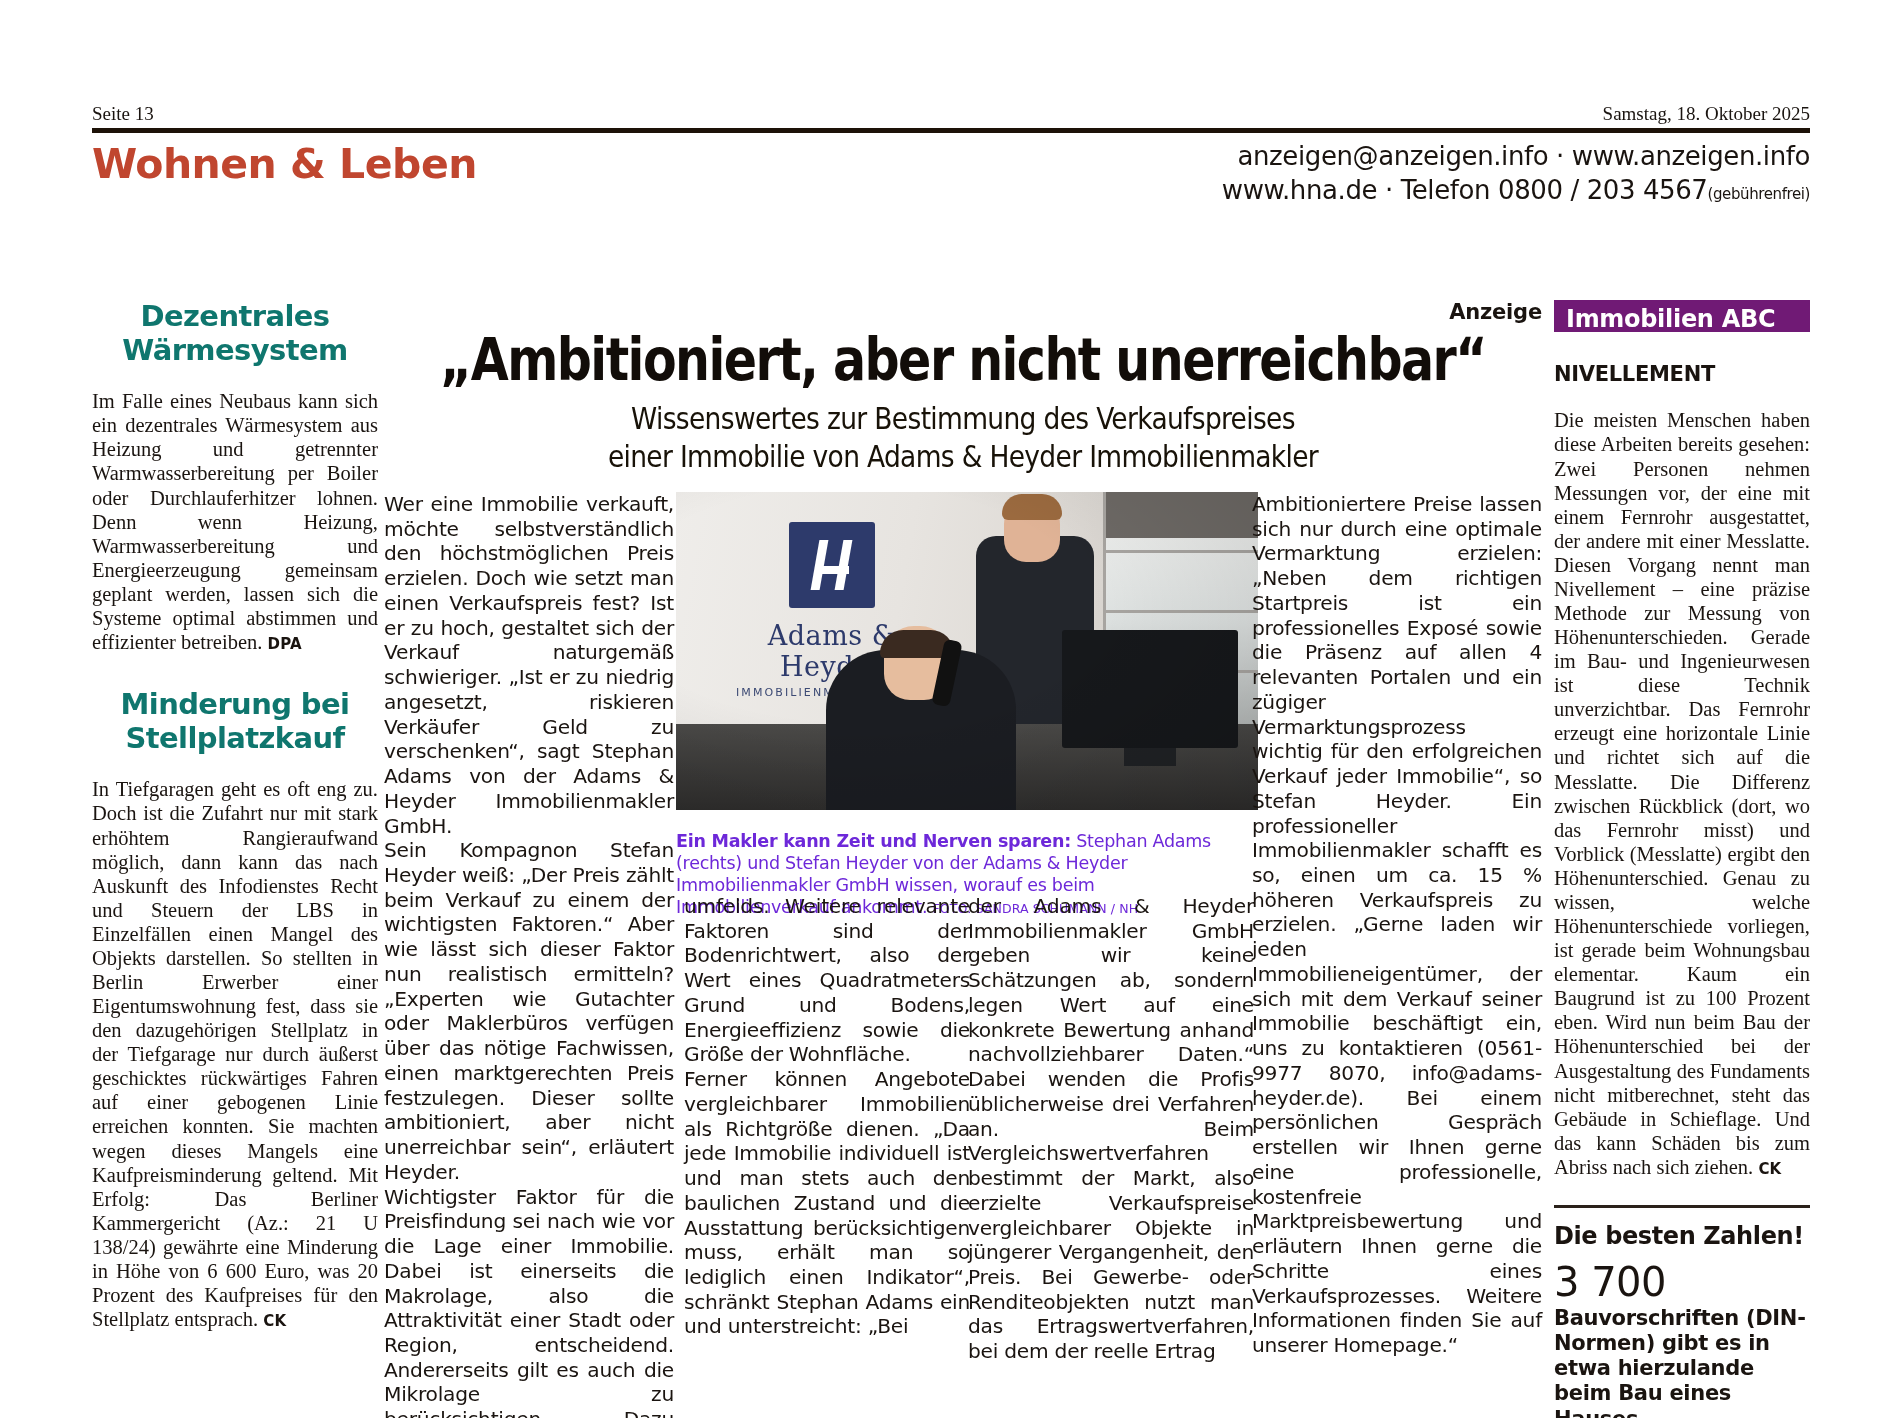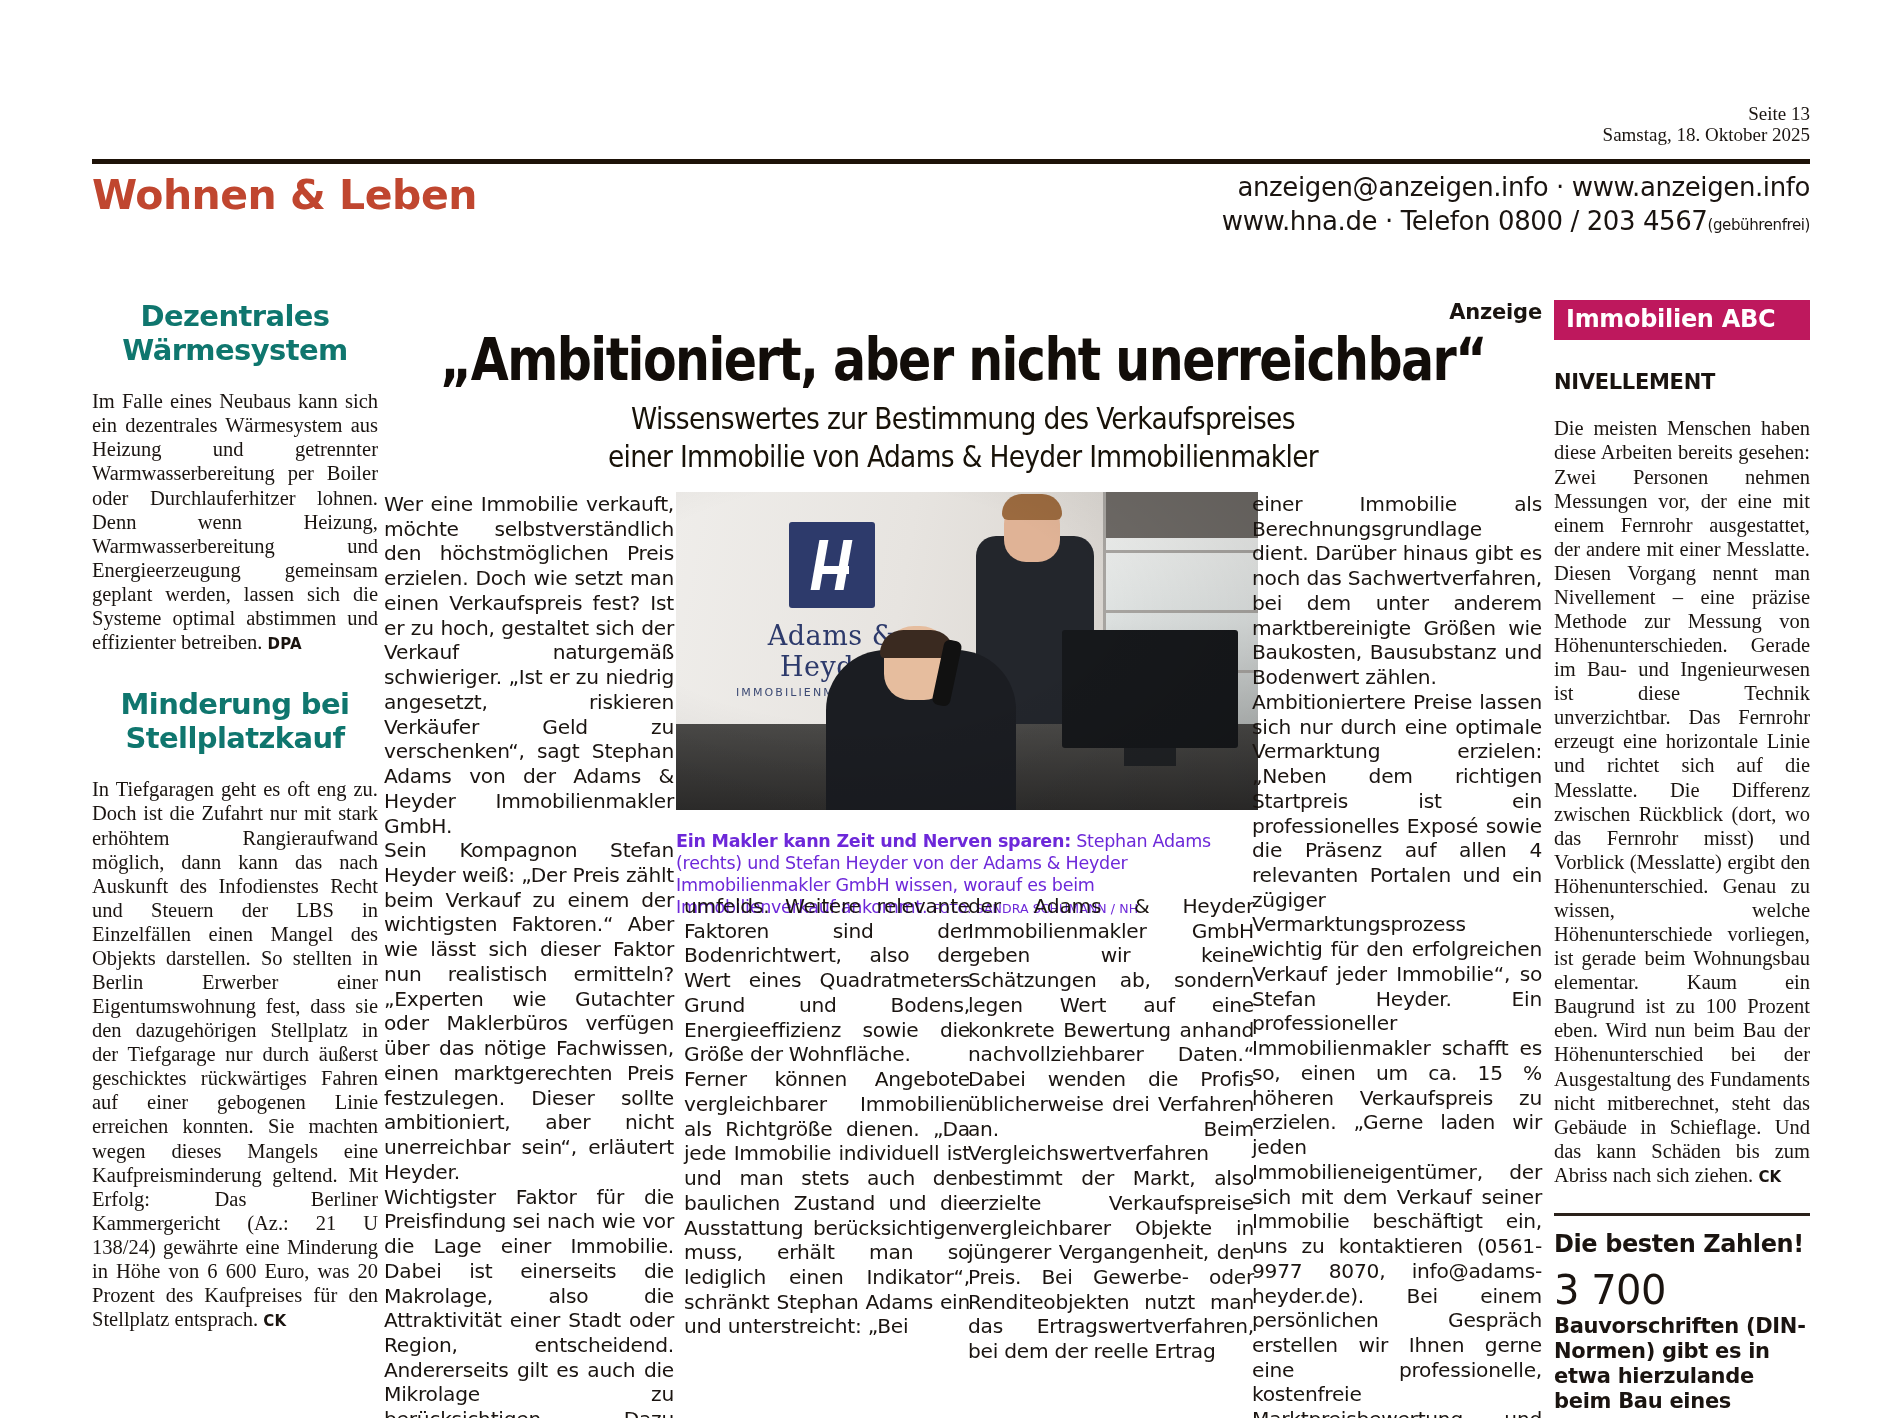--- a/index.html
+++ b/index.html
@@ -30,22 +30,21 @@
     top: 104px;
     width: 1718px;
   }
   .mast-topline {
     display: flex;
     justify-content: space-between;
     align-items: flex-end;
     font-family: "Liberation Serif", serif;
     font-size: 19px;
     line-height: 1.1;
-    padding-bottom: 13px;
-    flex-direction: column;
+    padding-bottom: 3px;
   }
   .mast-rule {
     height: 5px;
     background: #1d1208;
     width: 100%;
   }
   .mast-lower {
     display: flex;
     justify-content: space-between;
     align-items: flex-start;
@@ -294,27 +293,27 @@
     font-weight: bold;
     font-size: 29px;
     line-height: 1.16;
     text-align: center;
     letter-spacing: -0.6px;
     color: #0f766e;
   }
 
   
   .abc-banner {
-    background: #be185d;
+    background: #701a75;
     color: #ffffff;
     font-family: "DejaVu Sans", sans-serif;
     font-weight: bold;
     font-size: 24px;
     letter-spacing: -0.3px;
-    padding: 6px 12px 8px 12px;
+    padding: 6px 12px 0 12px;
     line-height: 1.1;
   }
   .abc-term {
     font-family: "DejaVu Sans", sans-serif;
     font-weight: bold;
     font-size: 21px;
     letter-spacing: -0.3px;
     margin: 30px 0 22px 0;
   }
   .hr-thin {
@@ -444,21 +443,20 @@
     </div>
 
     <div class="col c4" style="top:594px; width:286px;">
       <div class="sans-body">
         <p>der Adams &amp; Heyder Immobilienmakler GmbH geben wir keine Schätzungen ab, sondern legen Wert auf eine konkrete Bewertung anhand nachvollziehbarer Daten.“ Dabei wenden die Profis üblicherweise drei Verfahren an. Beim Vergleichswertverfahren bestimmt der Markt, also erzielte Verkaufspreise vergleichbarer Objekte in jüngerer Vergangenheit, den Preis. Bei Gewerbe- oder Renditeobjekten nutzt man das Ertragswertverfahren, bei dem der reelle Ertrag</p>
       </div>
     </div>
 
     <div class="col c5" style="top:192px; width:290px;">
       <div class="sans-body">
-        <p>einer Immobilie als Berechnungsgrundlage dient. Darüber hinaus gibt es noch das Sachwertverfahren, bei dem unter anderem marktbereinigte Größen wie Baukosten, Bausubstanz und Bodenwert zählen.</p>
         <p><span>Ambitioniertere Preise lassen sich nur durch eine optimale Vermarktung erzielen: „Neben dem richtigen Startpreis ist ein professionelles Exposé sowie die Präsenz auf allen 4 relevanten Portalen und ein zügiger Vermarktungsprozess wichtig für den erfolgreichen Verkauf jeder Immobilie“, so Stefan Heyder. Ein professioneller Immobilienmakler schafft es so, einen um ca. 15 % höheren Verkaufspreis zu erzielen. „Gerne laden wir jeden Immobilieneigentümer, der sich mit dem Verkauf seiner Immobilie beschäftigt ein, uns zu kontaktieren (0561-9977 8070, info@adams-heyder.de). Bei einem persönlichen Gespräch erstellen wir Ihnen gerne eine professionelle, kostenfreie Marktpreisbewertung und erläutern Ihnen gerne die Schritte eines Verkaufsprozesses. Weitere Informationen finden Sie auf unserer Homepage.“</span></p>
       </div>
 
     </div>
 
     <div class="col c6">
       <div class="abc-banner">Immobilien ABC</div>
       <div class="abc-term">NIVELLEMENT</div>
       <div class="serif-body">
         <p><span>Die meisten Menschen haben diese Arbeiten bereits gesehen: Zwei Personen nehmen Messungen vor, der eine mit einem Fernrohr ausgestattet, der andere mit einer Messlatte. Diesen Vorgang nennt man Nivellement – eine präzise Methode zur Messung von Höhenunterschieden. Gerade im Bau- und Ingenieurwesen ist diese Technik unverzichtbar. Das Fernrohr erzeugt eine horizontale Linie und richtet sich auf die Messlatte. Die Differenz zwischen Rückblick (dort, wo das Fernrohr misst) und Vorblick (Messlatte) ergibt den Höhenunterschied. Genau zu wissen, welche Höhenunterschiede vorliegen, ist gerade beim Wohnungsbau elementar. Kaum ein Baugrund ist zu 100 Prozent eben. Wird nun beim Bau der Höhenunterschied bei der Ausgestaltung des Fundaments nicht mitberechnet, steht das Gebäude in Schieflage. Und das kann Schäden bis zum Abriss nach sich ziehen.</span> <span class="credit">CK</span></p>

